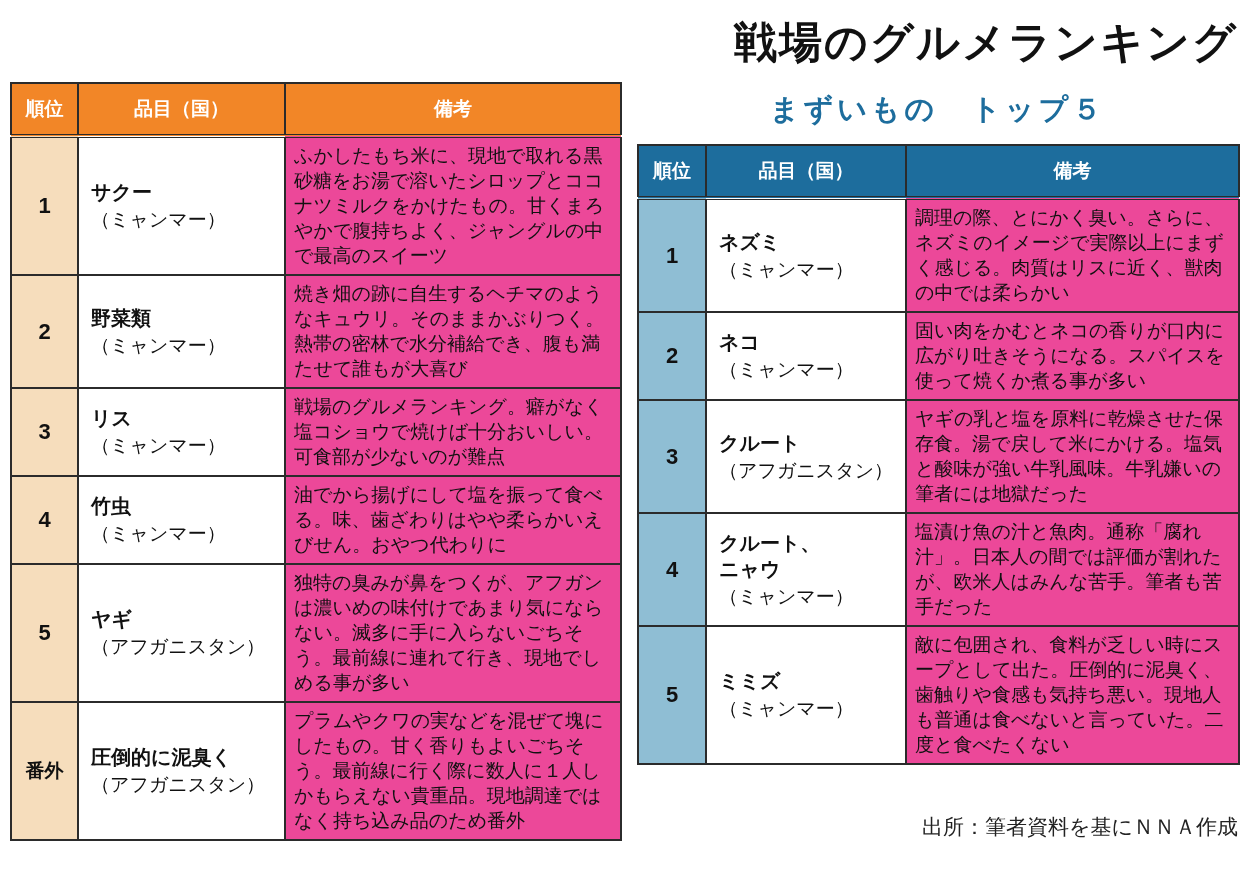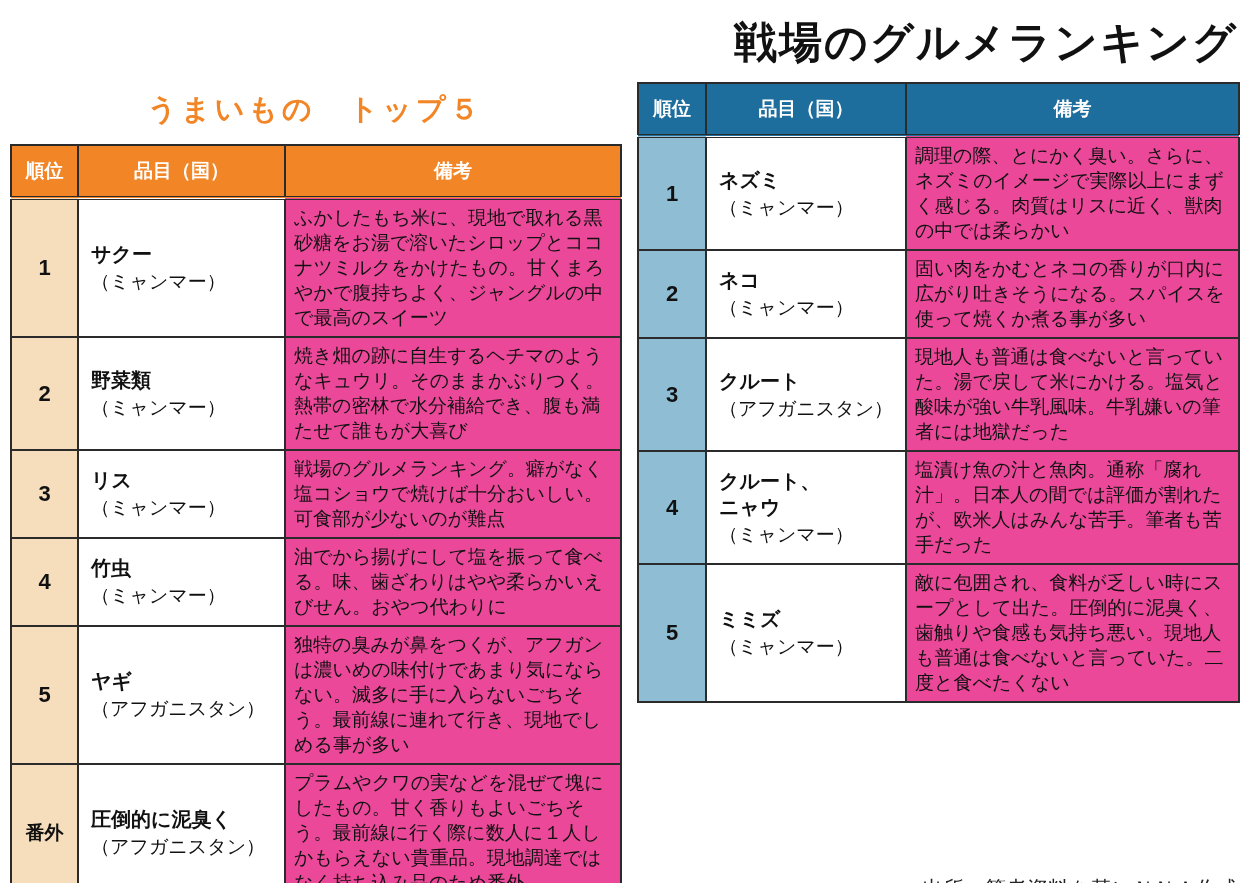--- a/index.html
+++ b/index.html
@@ -97,21 +97,20 @@
 </head>
 <body>
 
 <div class="page">
 
   <h1 class="page-title">戦場のグルメランキング</h1>
 
   <div class="columns">
 
     <section class="table-block left" style="--accent: #F28627; --rankbg: #F6DDBC;">
-      <h2 class="table-heading">うまいもの　トップ５</h2>
       <table class="ranking">
         <colgroup>
           <col style="width:67px">
             <col style="width:207px">
             <col style="width:336px">
         </colgroup>
         <thead>
           <tr>
             <th>順位</th>
             <th>品目（国）</th>
@@ -165,20 +164,21 @@
                 <div class="item-name">圧倒的に泥臭く</div>
                 <div class="item-country">（アフガニスタン）</div>
               </td>
               <td class="note">プラムやクワの実などを混ぜて塊にしたもの。甘く香りもよいごちそう。最前線に行く際に数人に１人しかもらえない貴重品。現地調達ではなく持ち込み品のため番外</td>
             </tr>
           </tbody>
       </table>
     </section>
 
     <section class="table-block right" style="--accent: #1D6D9D; --rankbg: #8FBED4;">
+      <h2 class="table-heading">まずいもの　トップ５</h2>
       <table class="ranking">
         <colgroup>
           <col style="width:68px">
             <col style="width:200px">
             <col style="width:333px">
         </colgroup>
         <thead>
           <tr>
             <th>順位</th>
             <th>品目（国）</th>
@@ -201,21 +201,21 @@
                 <div class="item-country">（ミャンマー）</div>
               </td>
               <td class="note">固い肉をかむとネコの香りが口内に広がり吐きそうになる。スパイスを使って焼くか煮る事が多い</td>
             </tr>
             <tr>
               <td class="rank">3</td>
               <td class="item">
                 <div class="item-name">クルート</div>
                 <div class="item-country">（アフガニスタン）</div>
               </td>
-              <td class="note">現地人も普通は食べないと言っていた。湯で戻して米にかける。塩気と酸味が強い牛乳風味。牛乳嫌いの筆者には地獄だった</td>
+              <td class="note">ヤギの乳と塩を原料に乾燥させた保存食。湯で戻して米にかける。塩気と酸味が強い牛乳風味。牛乳嫌いの筆者には地獄だった</td>
             </tr>
             <tr>
               <td class="rank">4</td>
               <td class="item">
                 <div class="item-name">クルート、
 ニャウ</div>
                 <div class="item-country">（ミャンマー）</div>
               </td>
               <td class="note">塩漬け魚の汁と魚肉。通称「腐れ汁」。日本人の間では評価が割れたが、欧米人はみんな苦手。筆者も苦手だった</td>
             </tr>

